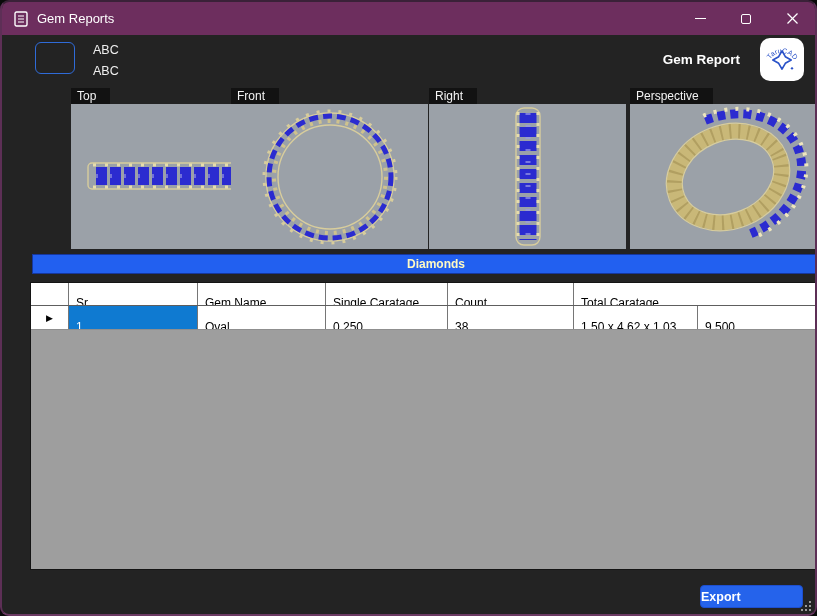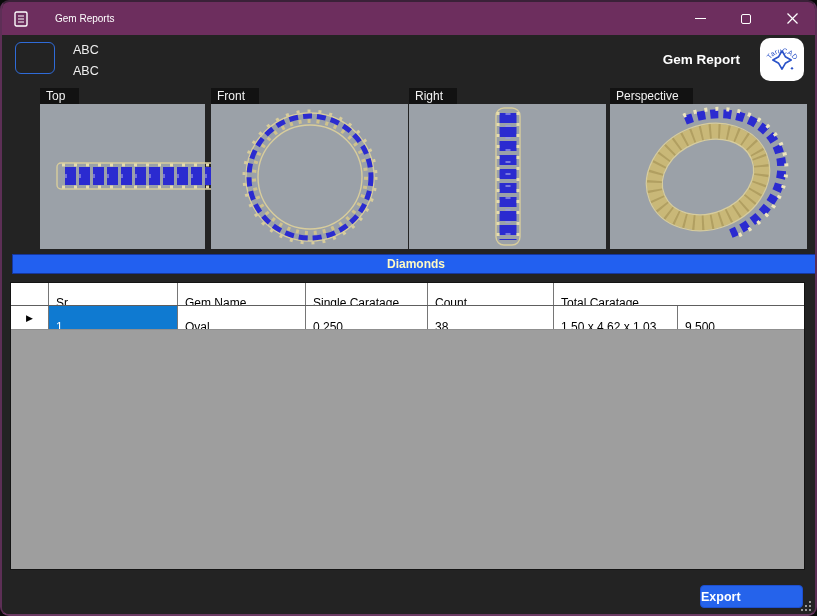--- a/index.html
+++ b/index.html
@@ -18,27 +18,27 @@
     overflow: hidden;
   }
   
   .titlebar {
     position: relative; height: 33px;
     background: #6d2e5e;
     display: flex; align-items: center;
     padding-left: 12px;
     color: #fff;
   }
-  .titlebar-title { font-size: 10px; margin-left: 27px; color: #fff; }
+  .titlebar-title { font-size: 13px; margin-left: 9px; color: #fff; }
   .win-controls { position: absolute; right: 0; top: 0; height: 33px; display: flex; }
   .wbtn { width: 46px; height: 33px; display: flex; align-items: center; justify-content: center; cursor: default; }
   .glyph-min { width: 11px; height: 1px; background: #fff; display: block; }
   .glyph-max { width: 10px; height: 10px; border: 1px solid #fff; border-radius: 2px; display: block; }
   
-  .content { position: relative; height: 579px; background: #232323; }
+  .content { position: relative; height: 579px; background: #232323; margin-left: 20px; }
   .abc-box {
     position: absolute; left: 13px; top: 7px;
     width: 40px; height: 32px;
     border: 1.5px solid #2f6bd8; border-radius: 6px;
     background: transparent;
   }
   .abc-lines { position: absolute; left: 71px; top: 5px; color: #efefef; font-size: 12.5px; }
   .abc-lines div { line-height: 21px; }
   .report-title {
     position: absolute; right: 75px; top: 17px;
@@ -150,21 +150,21 @@
           <path id="logoArc" d="M 8 27 A 17 17 0 0 1 40 27" fill="none"></path>
         </defs>
         <text font-size="8.5" fill="#2a52c8" font-family="Liberation Sans, sans-serif">
           <textPath href="#logoArc" startOffset="4">TaruCAD</textPath>
         </text>
         <path d="M 24 13 L 28 20 L 35 24 L 28 28 L 24 35 L 20 28 L 13 24 L 20 20 Z" fill="none" stroke="#2a52c8" stroke-width="2" stroke-linejoin="round"></path>
         <circle cx="36" cy="34" r="1.4" fill="#2a52c8"></circle>
       </svg>
     </div>
 
-    <div class="panel-col" style="left:5px; width:198px;padding-left:33px;">
+    <div class="panel-col" style="left:16px; width:198px;padding-left:33px;">
       <span class="panel-label">Top</span>
       <div class="panel">
         <svg width="198" height="145" viewBox="0 0 198 145">
           <rect x="17" y="59" width="164" height="26" rx="4" fill="none" stroke="#d8cd9c" stroke-width="1.4"></rect>
           <line x1="25" y1="72" x2="174" y2="72" stroke="#2b2bd0" stroke-width="18" stroke-dasharray="11 3"></line>
           <line x1="22" y1="61" x2="176" y2="61" stroke="#e7ddab" stroke-width="3" stroke-dasharray="3 9"></line>
           <line x1="22" y1="83" x2="176" y2="83" stroke="#e7ddab" stroke-width="3" stroke-dasharray="3 9"></line>
           <line x1="25" y1="72" x2="174" y2="72" stroke="#8f8fe0" stroke-width="4" stroke-dasharray="2 12" opacity="0.7"></line>
         </svg>
       </div>

